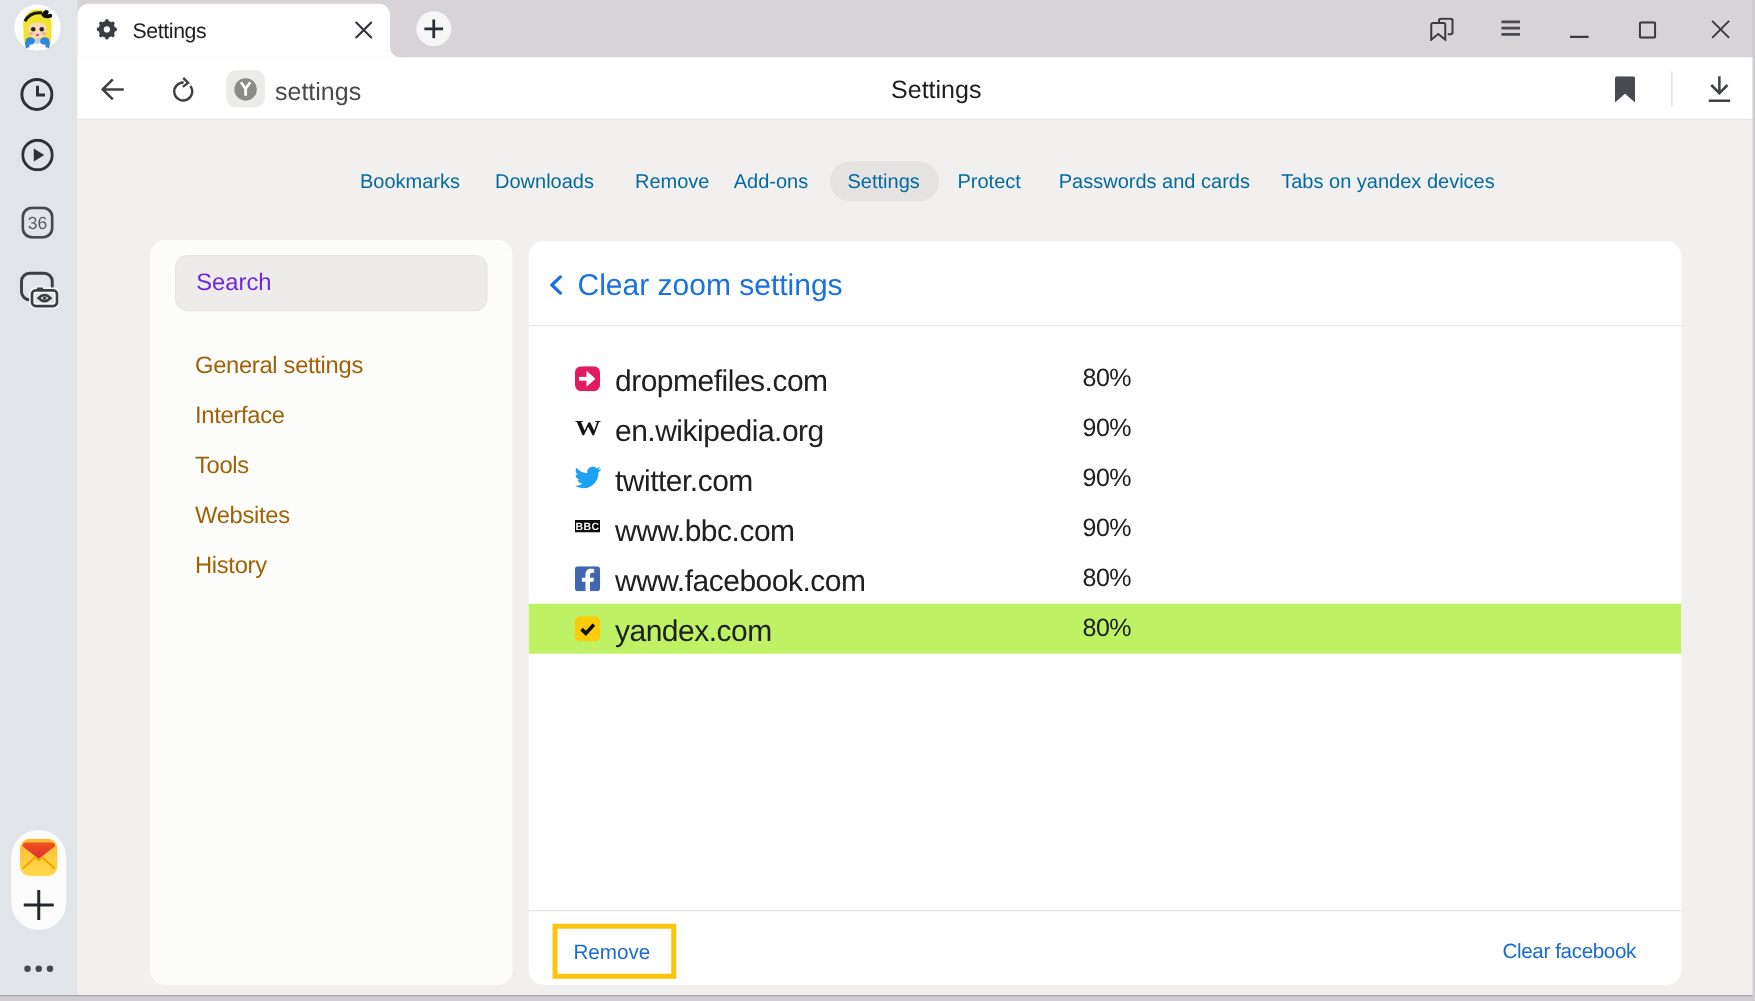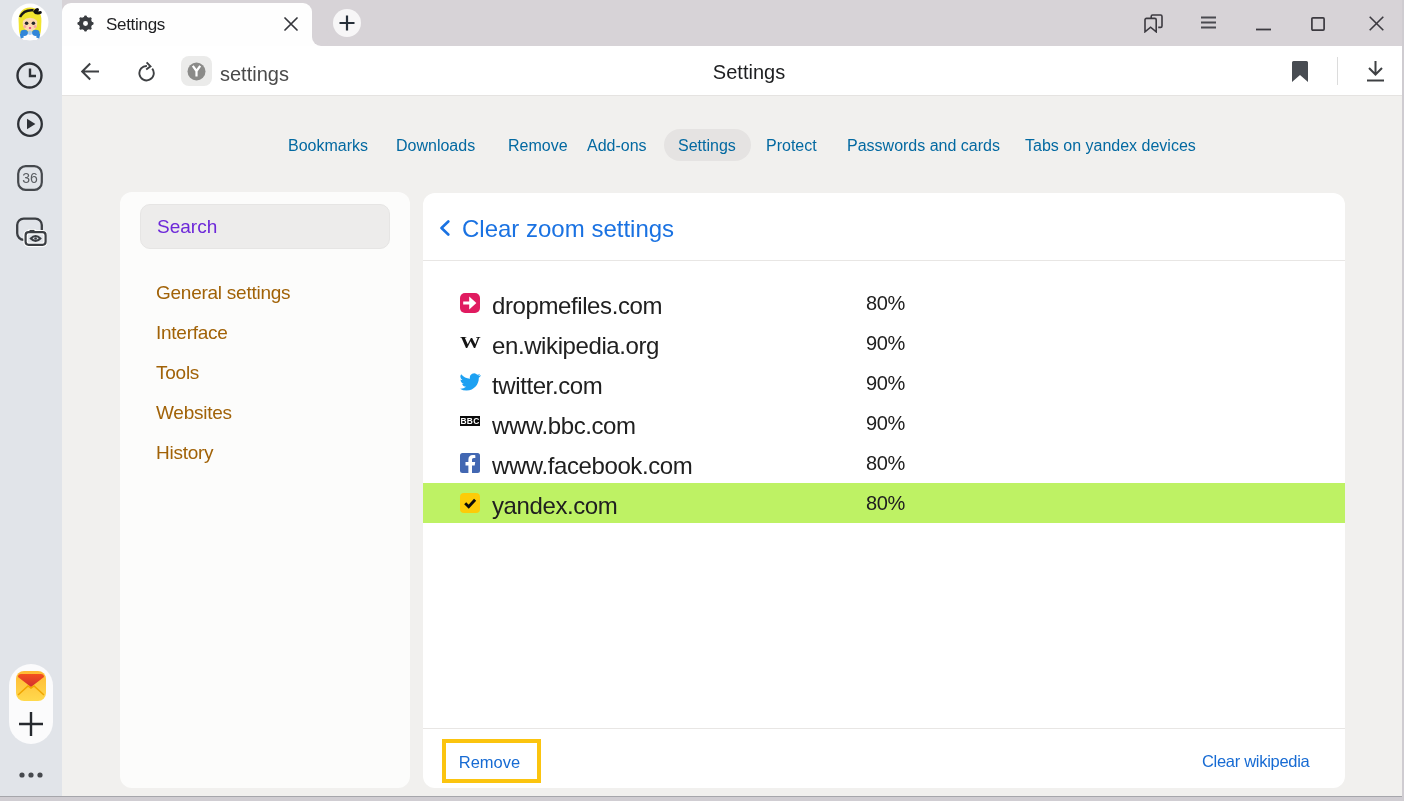--- a/index.html
+++ b/index.html
@@ -266,15 +266,15 @@
     <rect width="20" height="20" rx="4" fill="#fdcc08"></rect>
     <path d="M5.2,10.3 L8.7,13.7 L15.1,6.7" fill="none" stroke="#0c0c0c" stroke-width="2.9"></path>
   </svg>
   <div class="sitename">yandex.com</div>
     <div class="pct">80%</div>
 </div>
 <div id="fdivider" class="abs"></div>
 <div id="removebtn" class="abs">
     <div id="removetxt">Remove</div>
   </div>
-<div id="clearsel" class="abs">Clear wikipedia</div>
+<div id="clearsel" class="abs">Clear facebook</div>
 <div id="bottomstrip" class="abs"></div>
 <div id="rightedge" class="abs"></div>
 
 </body></html>

